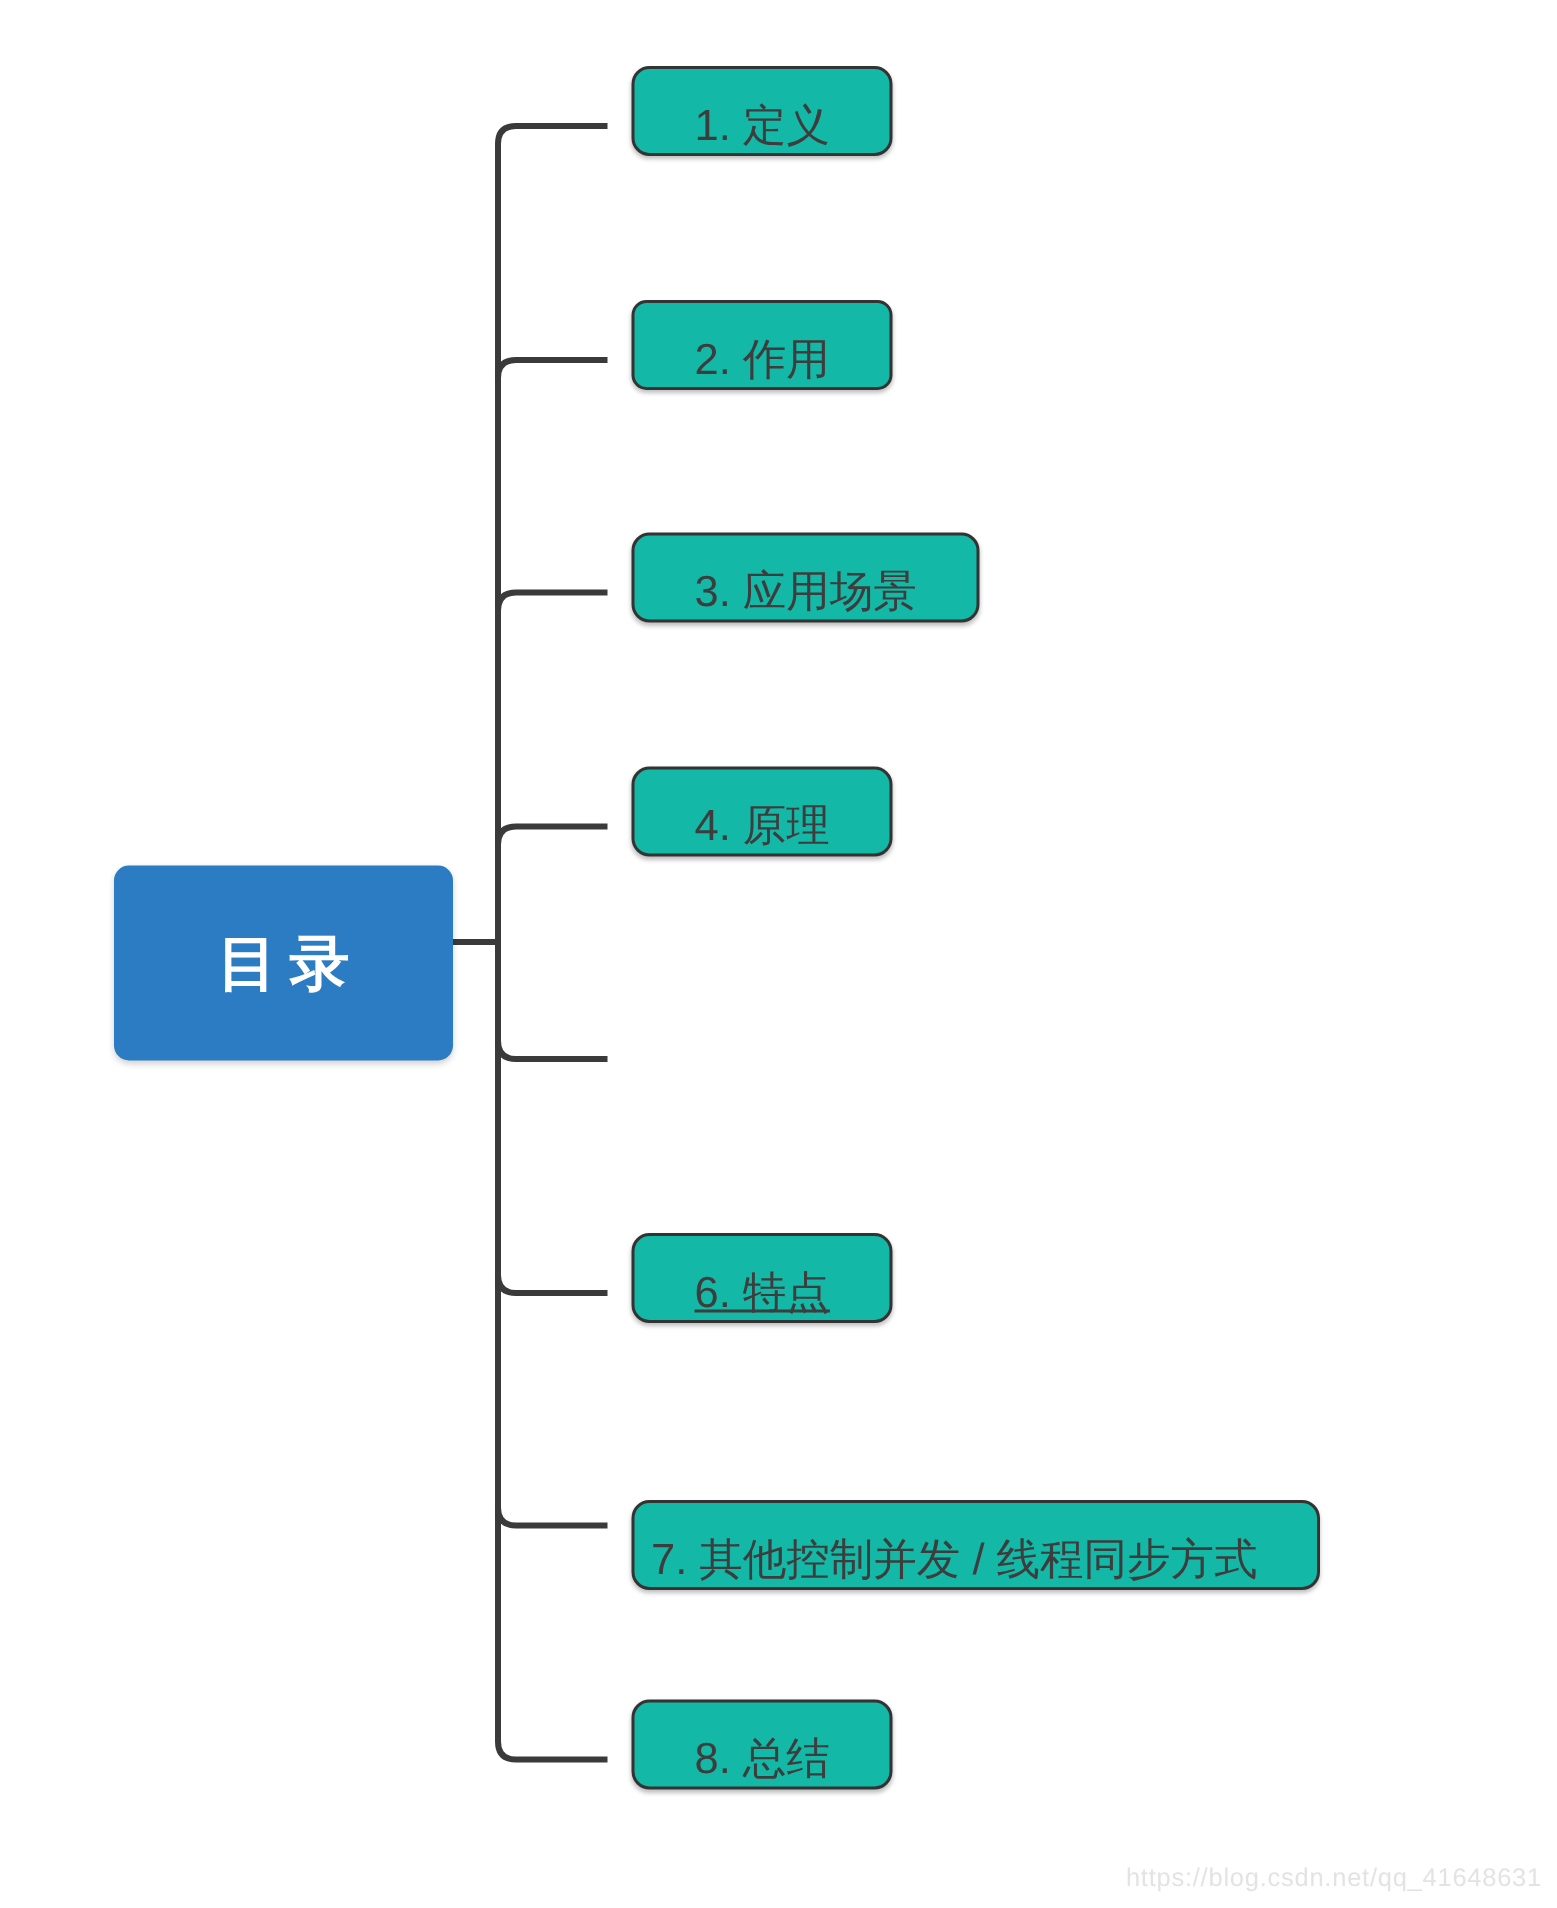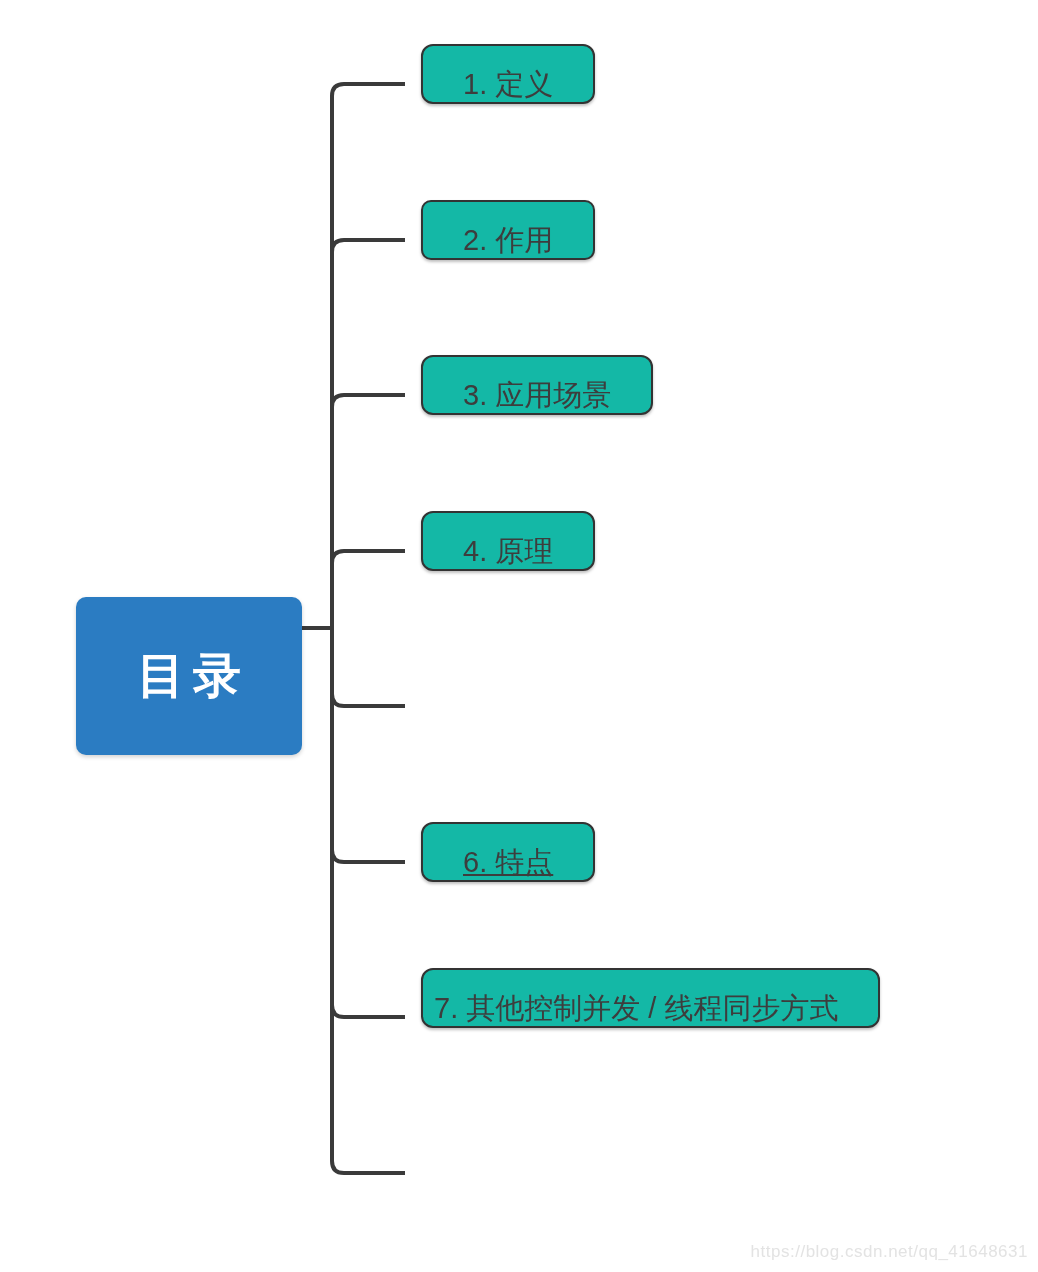--- a/index.html
+++ b/index.html
@@ -26,27 +26,27 @@
   }
   .connector-layer path {
     fill: none;
     stroke: #3a3a3a;
     stroke-width: 4;
     stroke-linecap: butt;
   }
   .root-node {
     position: absolute;
     left: 76px;
-    top: 597px;
+    top: 577px;
     width: 226px;
-    height: 158px;
+    height: 130px;
     background: #2b7cc2;
     border-radius: 10px;
     color: #ffffff;
-    font-size: 48px;
+    font-size: 40px;
     font-weight: bold;
     letter-spacing: 8px;
     text-indent: 8px;
     display: flex;
     align-items: center;
     justify-content: center;
     box-shadow: 0 2px 4px rgba(0,0,0,0.18);
     box-sizing: border-box;
   }
   .topic-node {
@@ -64,21 +64,21 @@
     box-sizing: border-box;
     box-shadow: 0 2px 3px rgba(0,0,0,0.25);
     margin-left: 16px;
   }
   .topic-node.n1 { top: 44px;  }
   .topic-node.n2 { top: 200px; border-radius: 10px; }
   .topic-node.n3 { top: 355px; }
   .topic-node.n4 { top: 511px; }
   .topic-node.n5 { top: 666px; }
   .topic-node.n6 { top: 822px; text-decoration: underline; }
-  .topic-node.n7 { top: 968px; padding-left: 11px; }
+  .topic-node.n7 { top: 1000px; padding-left: 11px; }
   .topic-node.n8 { top: 1133px; }
   .watermark {
     position: absolute;
     right: 10px;
     bottom: 10px;
     color: #e3e3e3;
     font-size: 17px;
     letter-spacing: 0.5px;
     text-align: right;
   }
@@ -103,16 +103,17 @@
   </svg>
 
   <div class="root-node">目录</div>
 
   <div class="topic-node n1">1. 定义</div>
   <div class="topic-node n2">2. 作用</div>
   <div class="topic-node n3">3. 应用场景</div>
   <div class="topic-node n4">4. 原理</div>
   <div class="topic-node n6">6. 特点</div>
   <div class="topic-node n7">7. 其他控制并发 / 线程同步方式</div>
+  <div class="topic-node n8">8. 总结</div>
 
   <div class="watermark">https://blog.csdn.net/qq_41648631</div>
 
 </div>
 
 </body></html>

